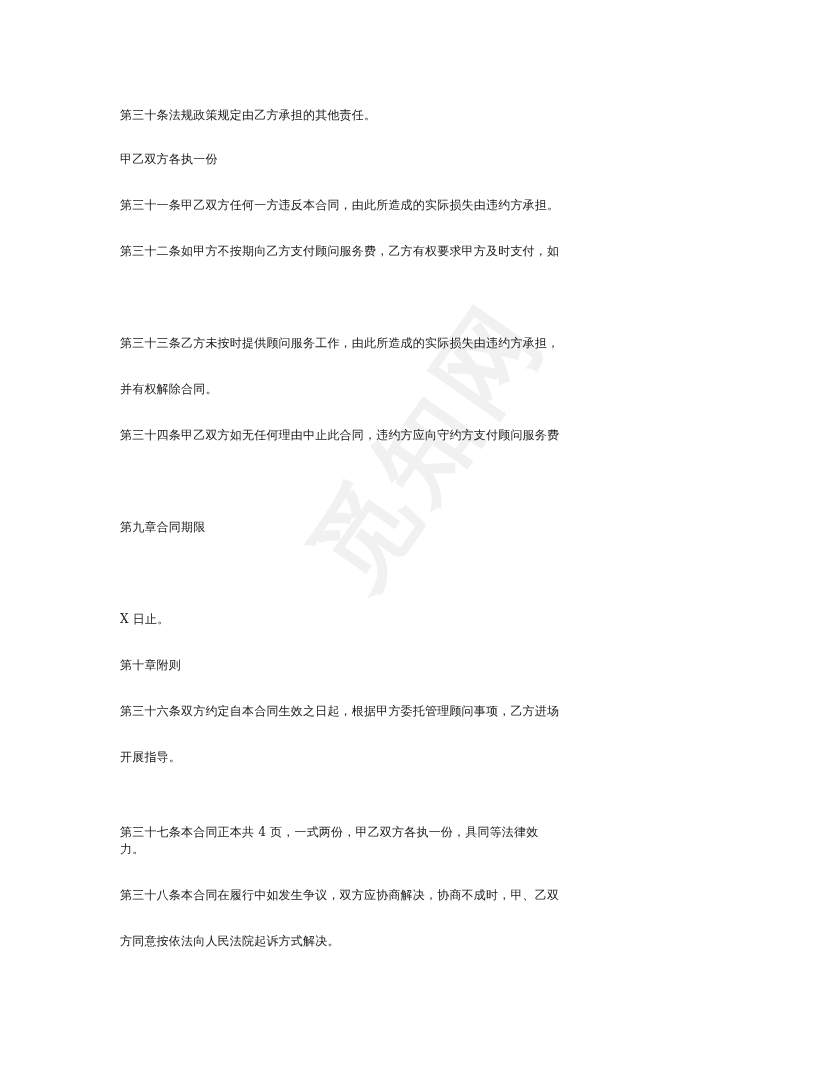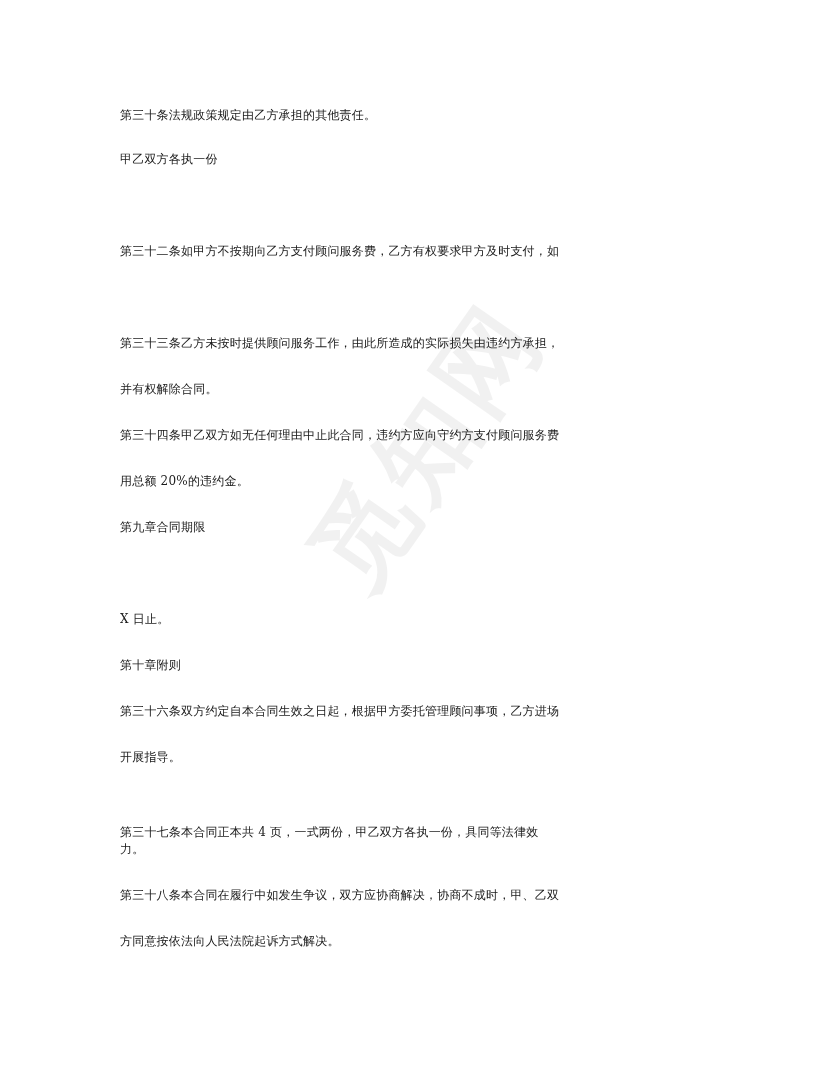--- a/index.html
+++ b/index.html
@@ -47,25 +47,25 @@
     }
   </style>
 </head>
 <body>
 
 <div class="page">
   <div class="watermark">觅知网</div>
 
   <div class="line" style="top:104px">第三十条法规政策规定由乙方承担的其他责任。</div>
   <div class="line" style="top:148px">甲乙双方各执一份</div>
+  <div class="line" style="top:194px">第三十一条甲乙双方任何一方违反本合同，由此所造成的实际损失由违约方承担。</div>
   <div class="line" style="top:240px">第三十二条如甲方不按期向乙方支付顾问服务费，乙方有权要求甲方及时支付，如</div>
   <div class="line" style="top:332px">第三十三条乙方未按时提供顾问服务工作，由此所造成的实际损失由违约方承担，</div>
   <div class="line" style="top:378px">并有权解除合同。</div>
   <div class="line" style="top:424px">第三十四条甲乙双方如无任何理由中止此合同，违约方应向守约方支付顾问服务费</div>
-  <div class="line" style="top:470px">用总额 20%的违约金。</div>
   <div class="line" style="top:516px">第九章合同期限</div>
   <div class="line" style="top:608px">X 日止。</div>
   <div class="line" style="top:654px">第十章附则</div>
   <div class="line" style="top:700px">第三十六条双方约定自本合同生效之日起，根据甲方委托管理顾问事项，乙方进场</div>
   <div class="line" style="top:746px">开展指导。</div>
   <div class="line" style="top:821px">第三十七条本合同正本共 4 页，一式两份，甲乙双方各执一份，具同等法律效</div>
   <div class="line" style="top:838px">力。</div>
   <div class="line" style="top:884px">第三十八条本合同在履行中如发生争议，双方应协商解决，协商不成时，甲、乙双</div>
   <div class="line" style="top:930px">方同意按依法向人民法院起诉方式解决。</div>
 </div>

